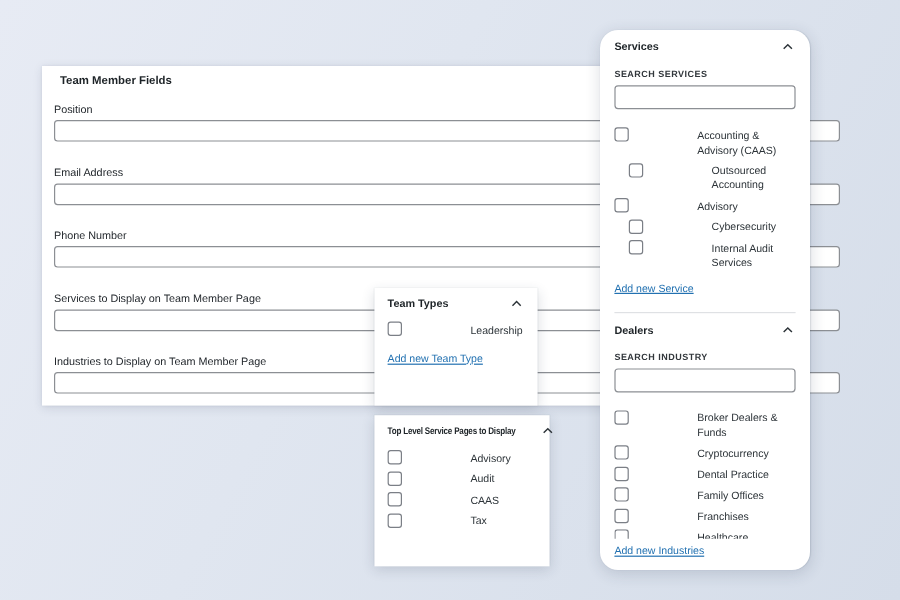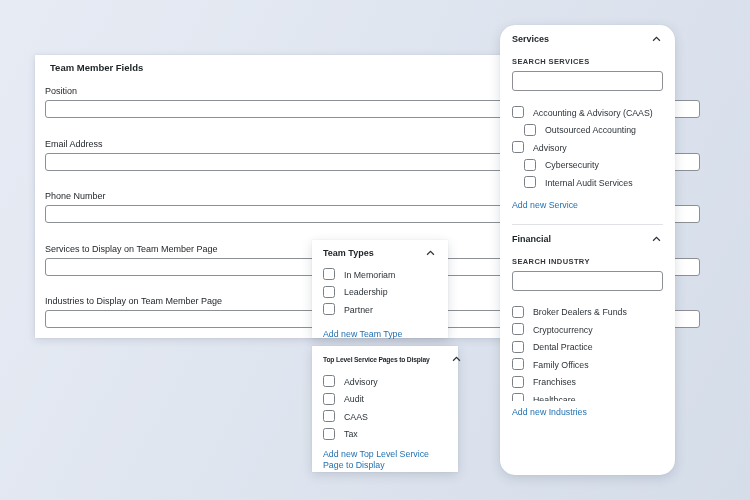--- a/index.html
+++ b/index.html
@@ -34,28 +34,28 @@
   .fl0{top:31px}.fi0{top:45px}
   .fl1{top:84px}.fi1{top:98px}
   .fl2{top:136px}.fi2{top:150px}
   .fl3{top:189px}.fi3{top:203px}
   .fl4{top:241px}.fi4{top:255px}
   
   .card-head { display:flex; align-items:center; justify-content:space-between; }
   .card-title { font-size:9px; font-weight:bold; color:#1d2327; white-space:nowrap; }
   .card-title.squeeze { font-size:8px; letter-spacing:-.2px; transform:scaleX(.84); transform-origin:0 50%; }
   .chev { flex:none; display:flex; cursor:pointer; padding:2px; }
-  .row { display:flex; align-items:flex-start; margin-bottom:5px; cursor:pointer; }
+  .row { display:flex; align-items:flex-start; margin-bottom:5px; cursor:pointer;gap:48px; }
   .cb {
     flex:none; width:12px; height:12px; background:#fff;
     border:1.2px solid #7b7f86; border-radius:2.5px; margin-right:9px;
   }
   .row .lbl { font-size:8.8px; color:#2c3338; line-height:12px; padding-top:.5px; }
   .row.ind1 { margin-left:12px; }
-  .addlink { font-size:8.8px; color:#2271b1; cursor:pointer; display:inline-block; line-height:11px; }
+  .addlink { font-size:8.8px; color:#2271b1; text-decoration:underline; cursor:pointer; display:inline-block; line-height:11px; }
   .search-label { font-size:7.5px; font-weight:bold; letter-spacing:.4px; color:#32373c; }
   .search-input {
     width:100%; height:20px; border:1px solid #8c8f94; border-radius:3px;
     background:#fff; font:9px "Liberation Sans", sans-serif; padding:0 5px; outline:none;
   }
   
   .tt-card {
     left:312px; top:240px; width:136px; height:98px; padding:8px 11px;
     box-shadow:0 3px 10px rgba(35,50,75,.16), 0 0 1px rgba(35,50,75,.12);
   }
@@ -109,30 +109,22 @@
     <span class="card-title">Team Types</span>
     <span class="chev">
       <svg width="9" height="6" viewBox="0 0 10 7">
           <path d="M1 5.5 L5 1.5 L9 5.5" fill="none" stroke="#2c3338" stroke-width="1.4"></path>
         </svg>
     </span>
   </div>
   <div class="list">
     <label class="row">
       <span class="cb"></span>
-      <span class="lbl">In Memoriam</span>
-    </label>
-    <label class="row">
-      <span class="cb"></span>
       <span class="lbl">Leadership</span>
     </label>
-    <label class="row">
-      <span class="cb"></span>
-      <span class="lbl">Partner</span>
-    </label>
   </div>
   <a class="addlink">Add new Team Type</a>
 </section>
 
 <section class="panel tl-card">
   <div class="card-head">
     <span class="card-title squeeze">Top Level Service Pages to Display</span>
     <span class="chev">
       <svg width="9" height="6" viewBox="0 0 10 7">
           <path d="M1 5.5 L5 1.5 L9 5.5" fill="none" stroke="#2c3338" stroke-width="1.4"></path>
@@ -150,21 +142,20 @@
     </label>
     <label class="row">
       <span class="cb"></span>
       <span class="lbl">CAAS</span>
     </label>
     <label class="row">
       <span class="cb"></span>
       <span class="lbl">Tax</span>
     </label>
   </div>
-  <a class="addlink">Add new Top Level Service Page to Display</a>
 </section>
 
 <section class="panel right-card">
 
   
   <div class="card-head">
     <span class="card-title">Services</span>
     <span class="chev">
       <svg width="9" height="6" viewBox="0 0 10 7">
           <path d="M1 5.5 L5 1.5 L9 5.5" fill="none" stroke="#2c3338" stroke-width="1.4"></path>
@@ -195,21 +186,21 @@
       <span class="cb"></span>
       <span class="lbl">Internal Audit Services</span>
     </label>
   </div>
   <a class="addlink rc-add">Add new Service</a>
 
   <hr class="divider">
 
   
   <div class="card-head">
-    <span class="card-title">Financial</span>
+    <span class="card-title">Dealers</span>
     <span class="chev">
       <svg width="9" height="6" viewBox="0 0 10 7">
           <path d="M1 5.5 L5 1.5 L9 5.5" fill="none" stroke="#2c3338" stroke-width="1.4"></path>
         </svg>
     </span>
   </div>
   <span class="search-label">SEARCH INDUSTRY</span>
   <input class="search-input" value="" style="">
 
   <div class="list">

